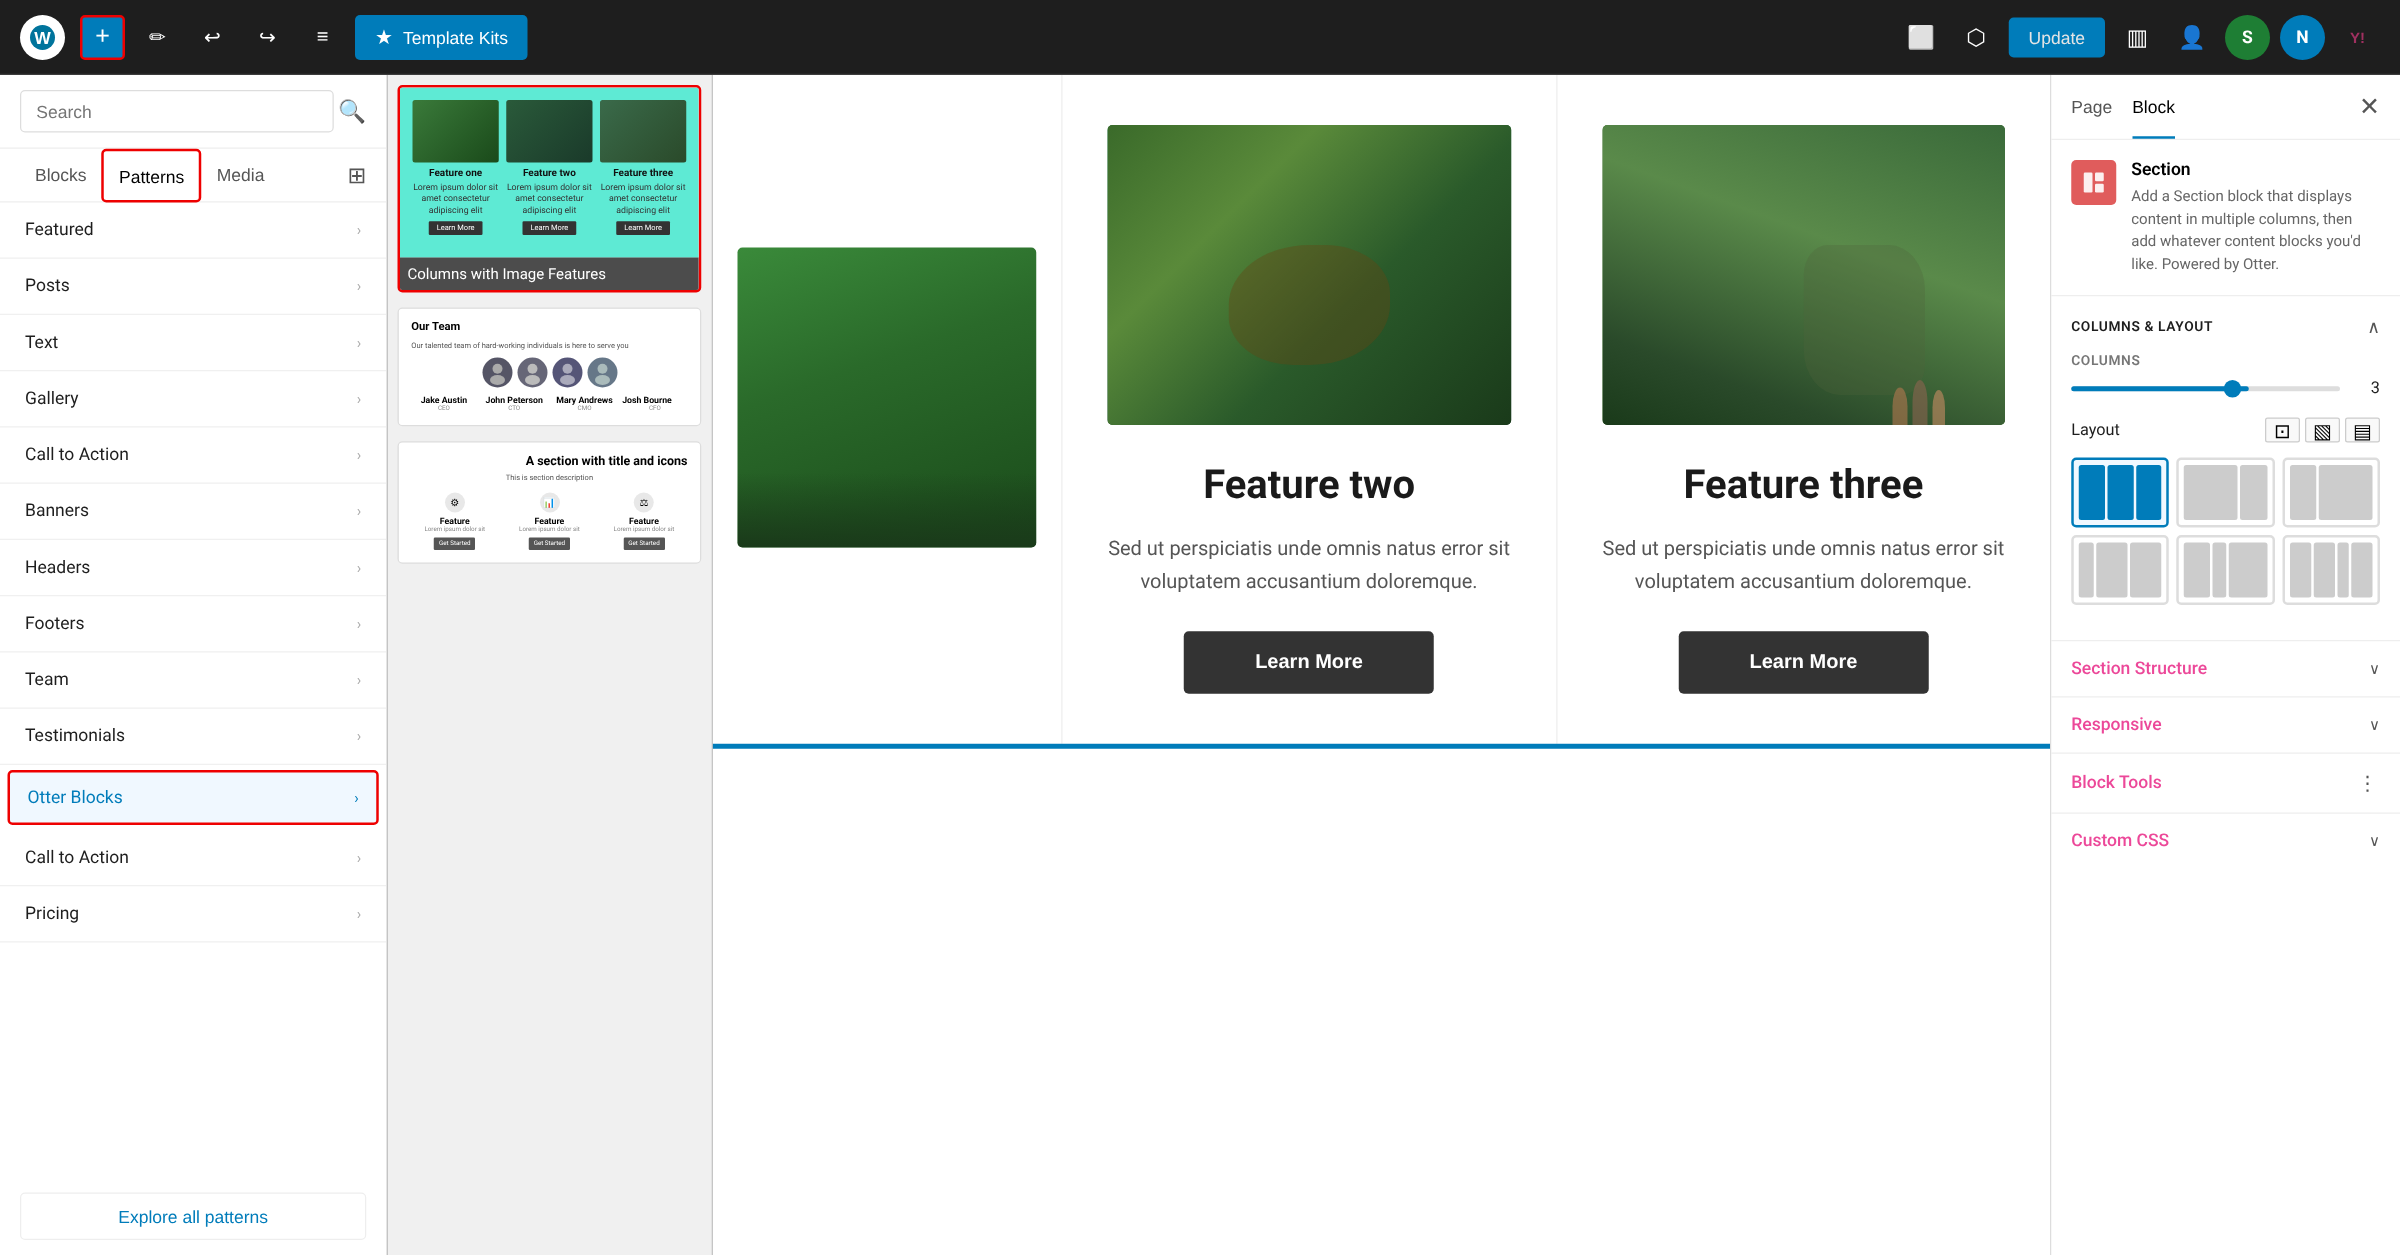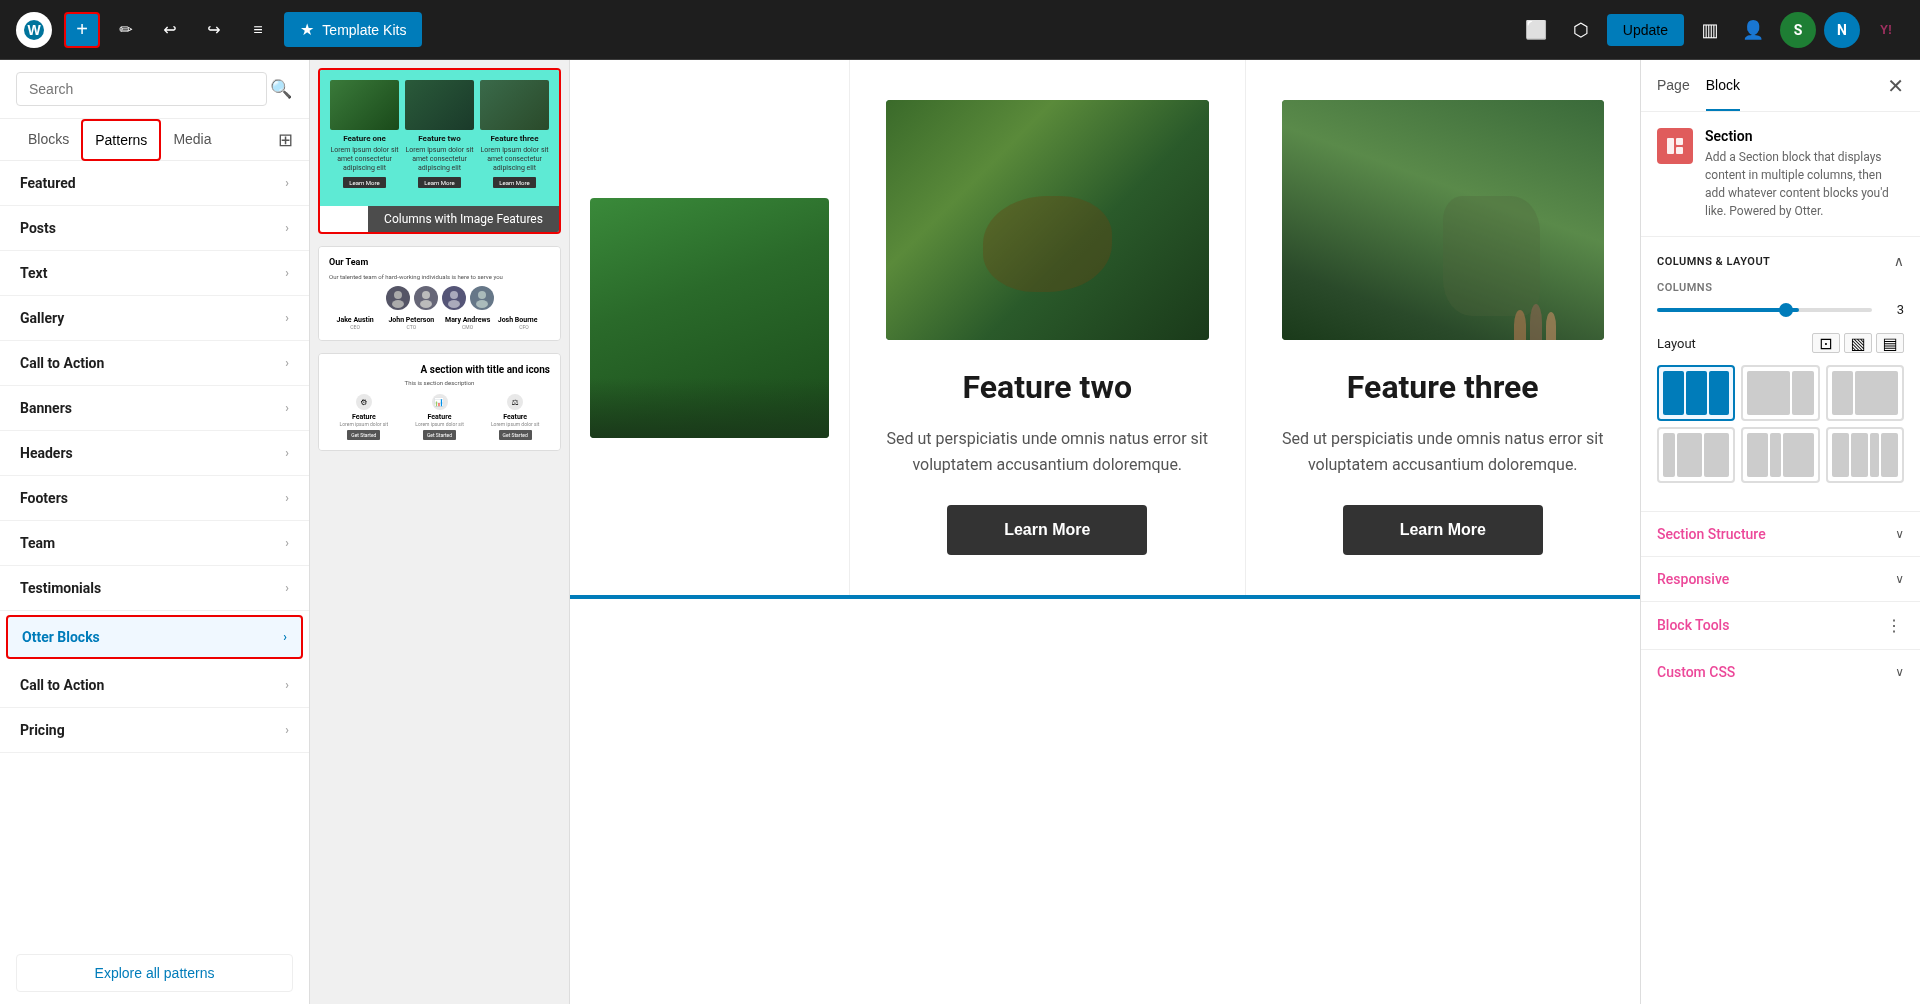--- a/index.html
+++ b/index.html
@@ -27,21 +27,21 @@
       background: transparent; border: 1px solid transparent; color: #fff; font-size: 16px;
     }
     .template-kits-btn {
       display: flex; align-items: center; gap: 8px;
       background: #007cba; color: #fff; border: none; border-radius: 4px;
       padding: 8px 16px; cursor: pointer; font-size: 14px; font-weight: 500;
     }
     .template-kits-btn .star { color: #fff; font-size: 16px; }
     .toolbar-right { margin-left: auto; display: flex; align-items: center; gap: 8px; }
     .update-btn {
-      background: #007cba; color: #000000; border: none; border-radius: 4px;
+      background: #007cba; color: #e5e5e5; border: none; border-radius: 4px;
       padding: 8px 16px; cursor: pointer; font-size: 14px; font-weight: 500;
     }
     .icon-btn {
       width: 36px; height: 36px; background: transparent; border: none;
       color: #fff; font-size: 18px; cursor: pointer; border-radius: 4px;
       display: flex; align-items: center; justify-content: center;
     }
     .user-avatar {
       width: 36px; height: 36px; border-radius: 50%; background: #1e7e34;
       color: #fff; display: flex; align-items: center; justify-content: center;
@@ -88,21 +88,21 @@
       color: #000; border-bottom: 2px solid #e00;
     }
     .sidebar-tab-outline {
       border: 2px solid #e00 !important; border-radius: 4px;
       color: #000 !important; padding: 8px 12px !important;
     }
     .sidebar-extra-btn {
       margin-left: auto; display: flex; align-items: center;
       color: #555; cursor: pointer; font-size: 18px; padding: 10px 0;
     }
-    .sidebar-items { overflow-y: auto; flex: 1; font-weight: bold; }
+    .sidebar-items { overflow-y: auto; flex: 1; }
     .sidebar-item {
       display: flex; align-items: center; justify-content: space-between;
       padding: 14px 20px; font-size: 14px; color: #1e1e1e;
       cursor: pointer; border-bottom: 1px solid #f0f0f0;
     }
     .sidebar-item.active {
       color: #007cba; background: #f0f8ff;
       border: 2px solid #e00; border-radius: 4px;
       margin: 2px 4px;
     }
@@ -125,22 +125,22 @@
       overflow-y: auto; padding: 8px; flex-shrink: 0;
     }
     .pattern-card {
       background: #fff; border-radius: 4px; margin-bottom: 12px;
       overflow: hidden; cursor: pointer; border: 1px solid #ddd;
     }
     .pattern-card.selected {
       border: 2px solid #e00;
     }
     .pattern-label {
-      background: rgba(0,0,0,0.7); color: #fff; text-align: center;
-      font-size: 12px; padding: 6px; display: block; margin-left: 48px;
+      background: rgba(0,0,0,0.7); color: #fff; text-align: left;
+      font-size: 12px; padding: 6px; display: block;
     }
 
     
     .page-preview {
       flex: 1; overflow: hidden; position: relative;
     }
 
     
     .preview-content {
       background: #fff; height: 100%; overflow-y: auto;

